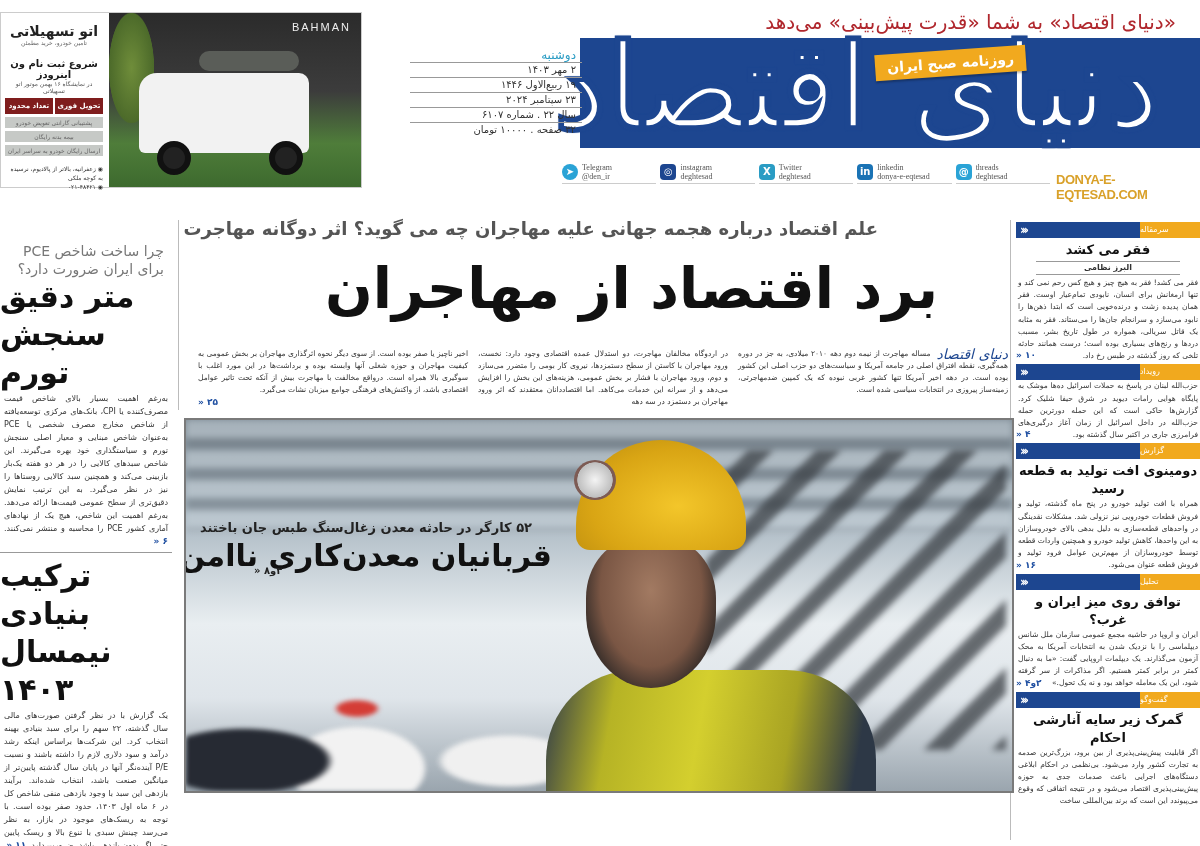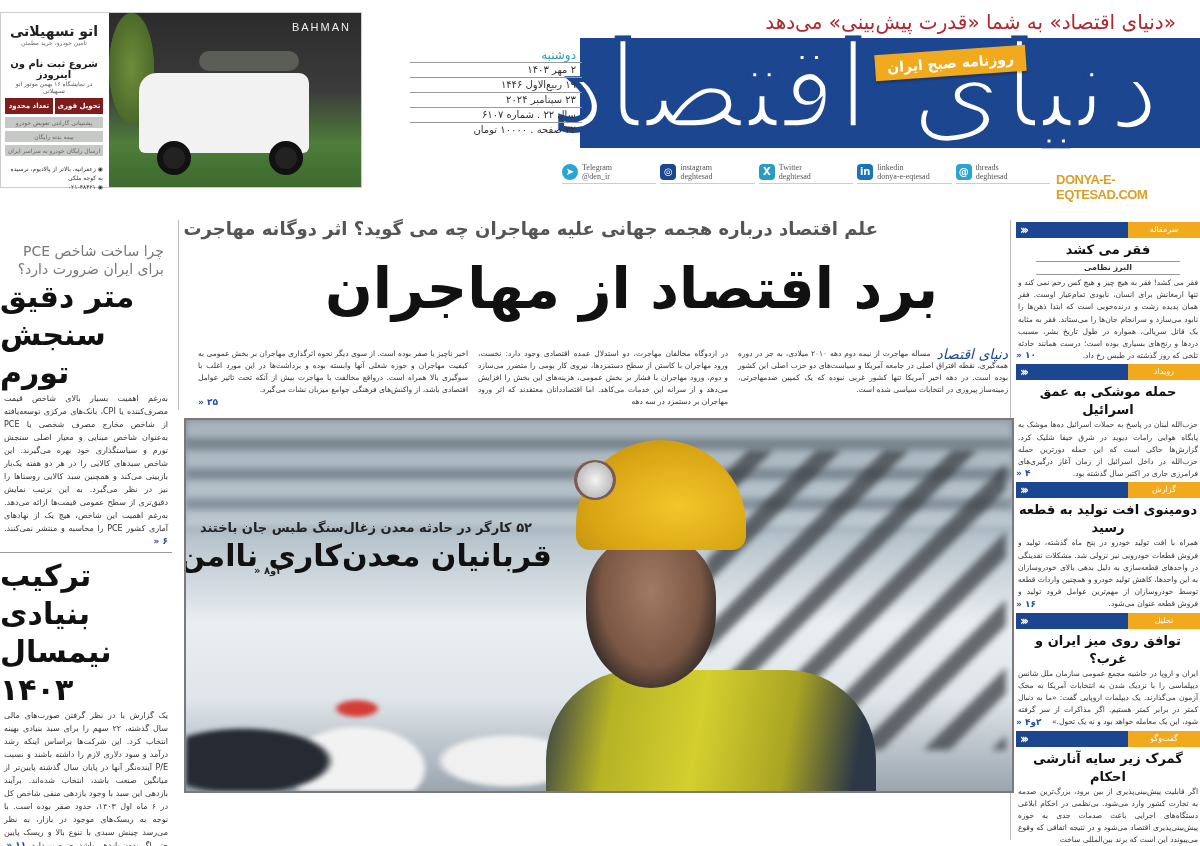--- a/index.html
+++ b/index.html
@@ -71,21 +71,21 @@
   .miner-lamp { position: absolute; left: 28px; top: 20px; width: 42px; height: 40px; border-radius: 50%; background: radial-gradient(circle, #f4f4f4 0%, #bfbfbf 60%, #7d5b54 62%, #7d5b54 100%); }
   .miner-face { position: absolute; left: 40px; top: 98px; width: 130px; height: 150px; background: radial-gradient(ellipse at 50% 35%, #a27a62 0%, #7a5644 55%, #3b302b 75%); border-radius: 40% 40% 50% 50%; }
   .miner-body { position: absolute; left: 0; top: 230px; width: 330px; height: 190px; background: linear-gradient(100deg, #2f3a4a 0%, #b6b325 20%, #d4cf2e 45%, #a9a423 70%, #2d3846 90%); border-radius: 90px 90px 0 0; }
   .ph-kicker { position: absolute; right: 480px; top: 100px; font-size: 13px; font-weight: bold; color: #222; }
   .ph-title { position: absolute; right: 460px; top: 118px; font-size: 30px; font-weight: bold; color: #111; white-space: nowrap; }
   .ph-ref { position: absolute; left: 68px; top: 145px; font-size: 10px; font-weight: bold; color: #222; }
 
   
   .rightcol { position: absolute; left: 1016px; top: 218px; width: 184px; }
   .sec-bar { position: relative; height: 16px; display: flex; flex-direction: row; margin-top: 4px; }
-  .sec-bar .lab { width: 72px; background: #f1a91e; color: #fff; font-size: 8px; text-align: center; line-height: 16px; }
+  .sec-bar .lab { width: 60px; background: #f1a91e; color: #fff; font-size: 8px; text-align: left; line-height: 16px; }
   .sec-bar .blue { flex: 1; background: #1d4690; position: relative; }
   .sec-bar .chev { position: absolute; left: 4px; top: 0; color: #fff; font-size: 12px; line-height: 16px; font-weight: bold; letter-spacing: -3px; }
   .r-title { font-size: 13px; font-weight: bold; text-align: center; color: #111; margin-top: 3px; line-height: 18px; }
   .r-author { font-size: 8px; font-weight: bold; text-align: center; color: #333; border-top: 1px solid #999; border-bottom: 1px solid #999; margin: 2px 20px; line-height: 12px; }
   .r-body { font-size: 7.5px; color: #333; line-height: 12.2px; text-align: justify; padding: 0 2px; }
   .r-ref { color: #1f4fa1; font-weight: bold; font-size: 9px; text-align: left; margin-top: -12px; }
 </style>
 </head>
 <body>
 
@@ -232,21 +232,20 @@
     <div class="r-ref">۱۰ «</div>
   </div>
 
   <div>
     <div class="sec-bar">
       <div class="lab">رویداد</div>
       <div class="blue">
           <span class="chev">‹‹‹</span>
         </div>
     </div>
-    <div class="r-title">حمله موشکی به عمق اسرائیل</div>
     <div class="r-body">حزب‌الله لبنان در پاسخ به حملات اسرائیل ده‌ها موشک به پایگاه هوایی رامات دیوید در شرق حیفا شلیک کرد. گزارش‌ها حاکی است که این حمله دورترین حمله حزب‌الله در داخل اسرائیل از زمان آغاز درگیری‌های فرامرزی جاری در اکتبر سال گذشته بود.</div>
     <div class="r-ref">۴ «</div>
   </div>
 
   <div>
     <div class="sec-bar">
       <div class="lab">گزارش</div>
       <div class="blue">
           <span class="chev">‹‹‹</span>
         </div>

